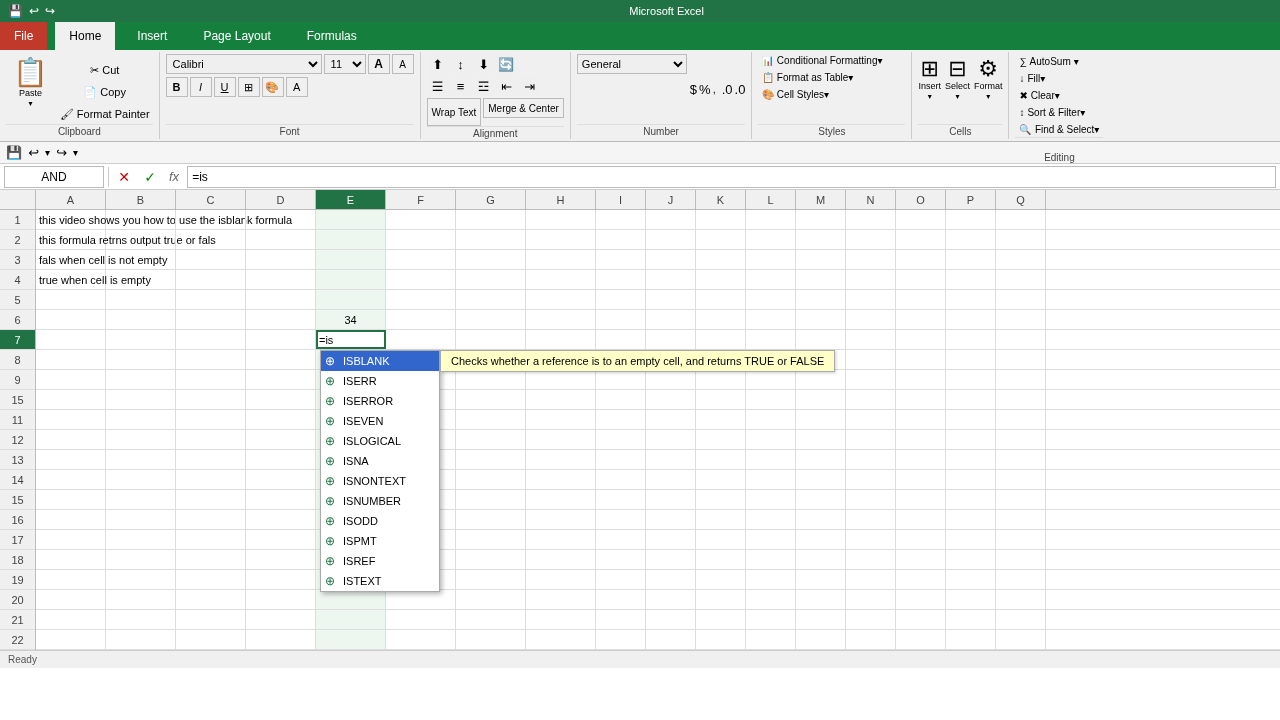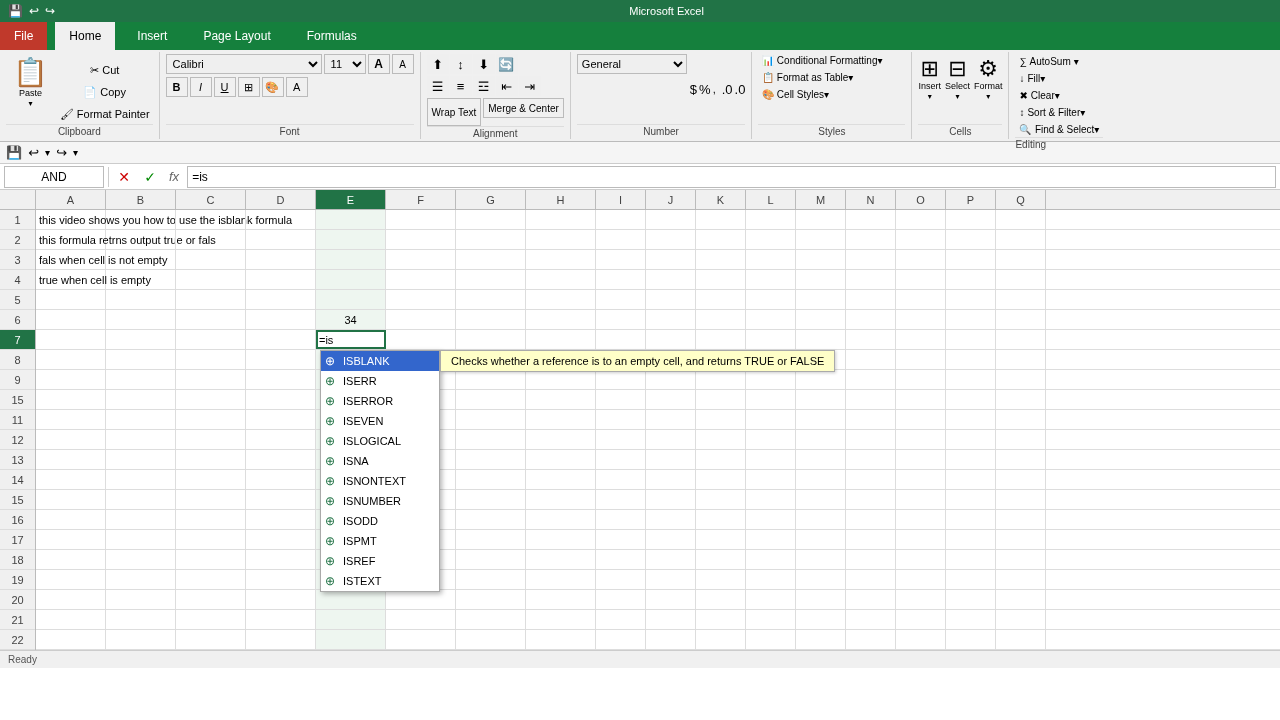--- a/index.html
+++ b/index.html
@@ -222,21 +222,21 @@
       </div>
       <div class="editing-btn">
         <span>↕</span>
         <span>Sort &amp; Filter▾</span>
       </div>
       <div class="editing-btn">
         <span>🔍</span>
         <span>Find &amp; Select▾</span>
       </div>
     </div>
-    <div style="font-size:10px;text-align:left;color:#444;border-top:1px solid #ddd;padding-top:1px;">Editing</div>
+    <div style="font-size:10px;text-align:center;color:#444;border-top:1px solid #ddd;padding-top:14px;">Editing</div>
   </div>
 </div>
 
 <div style="height:22px; background:#f5f5f5; border-bottom:1px solid #ccc; display:flex; align-items:center; padding:0 6px; gap:6px;">
   <span style="cursor:pointer;font-size:13px;">💾</span>
   <span style="cursor:pointer;font-size:13px;">↩</span>
   <span style="cursor:pointer;font-size:10px;">▾</span>
   <span style="cursor:pointer;font-size:13px;">↪</span>
   <span style="cursor:pointer;font-size:10px;">▾</span>
 </div>

